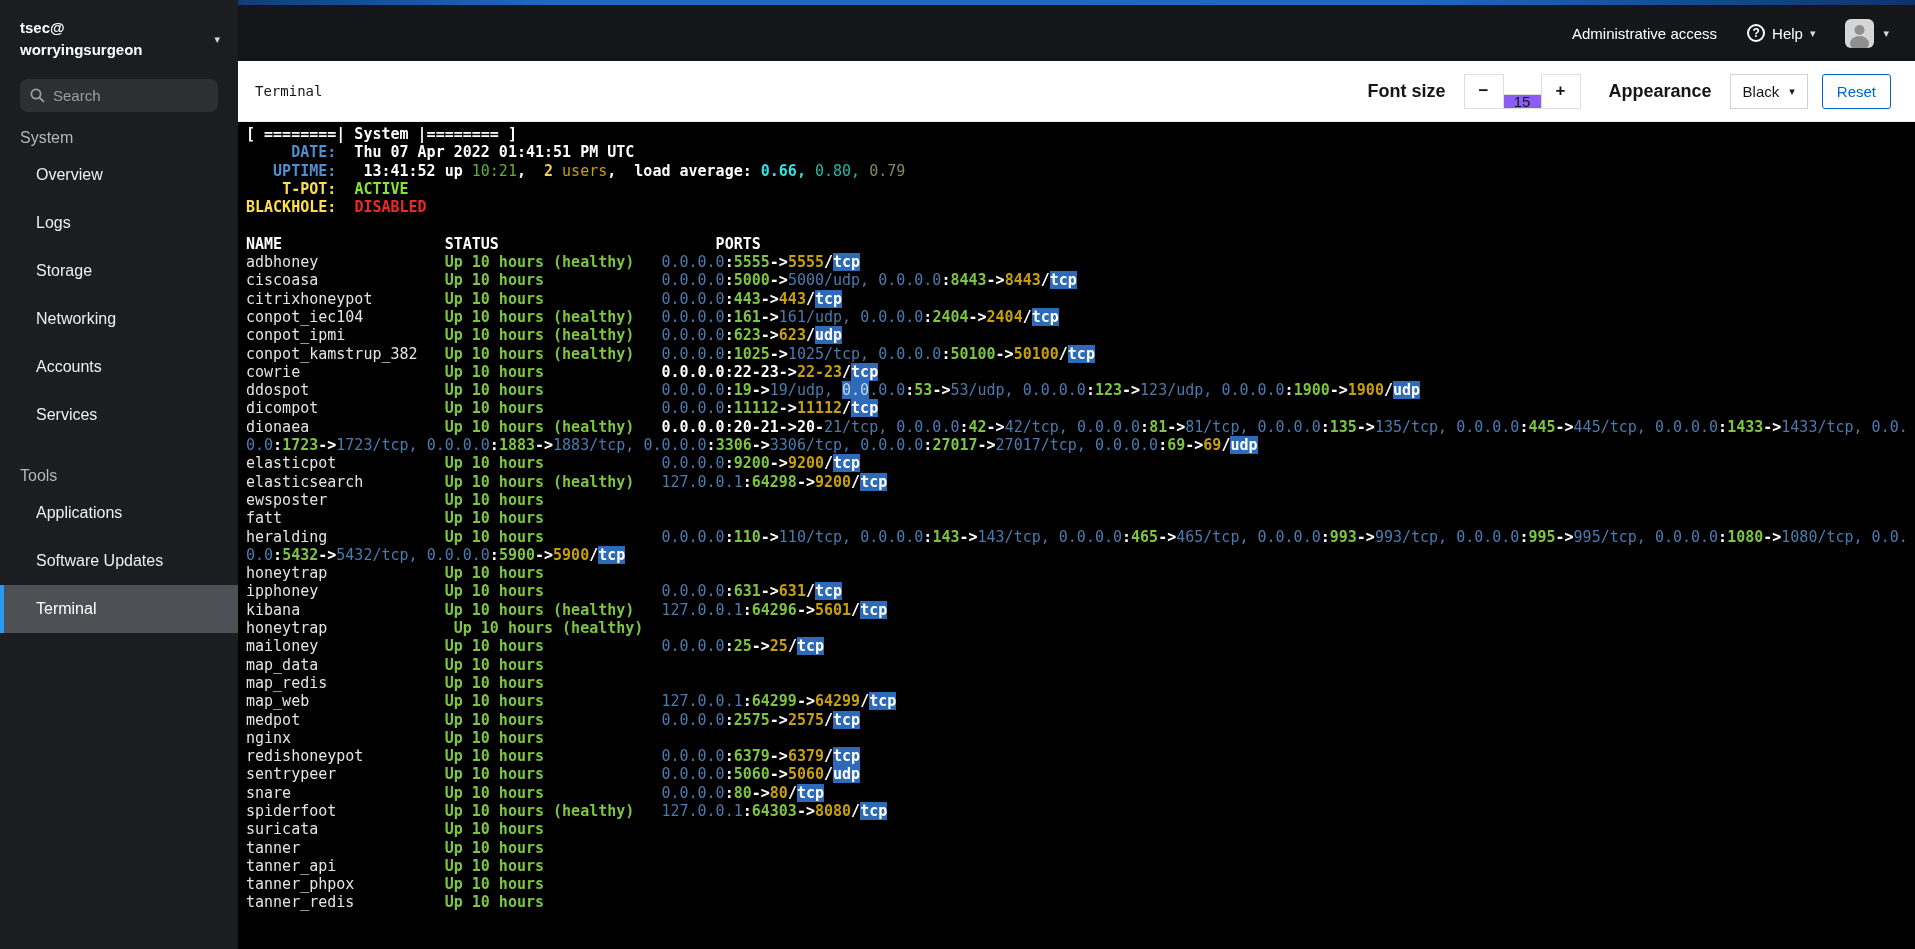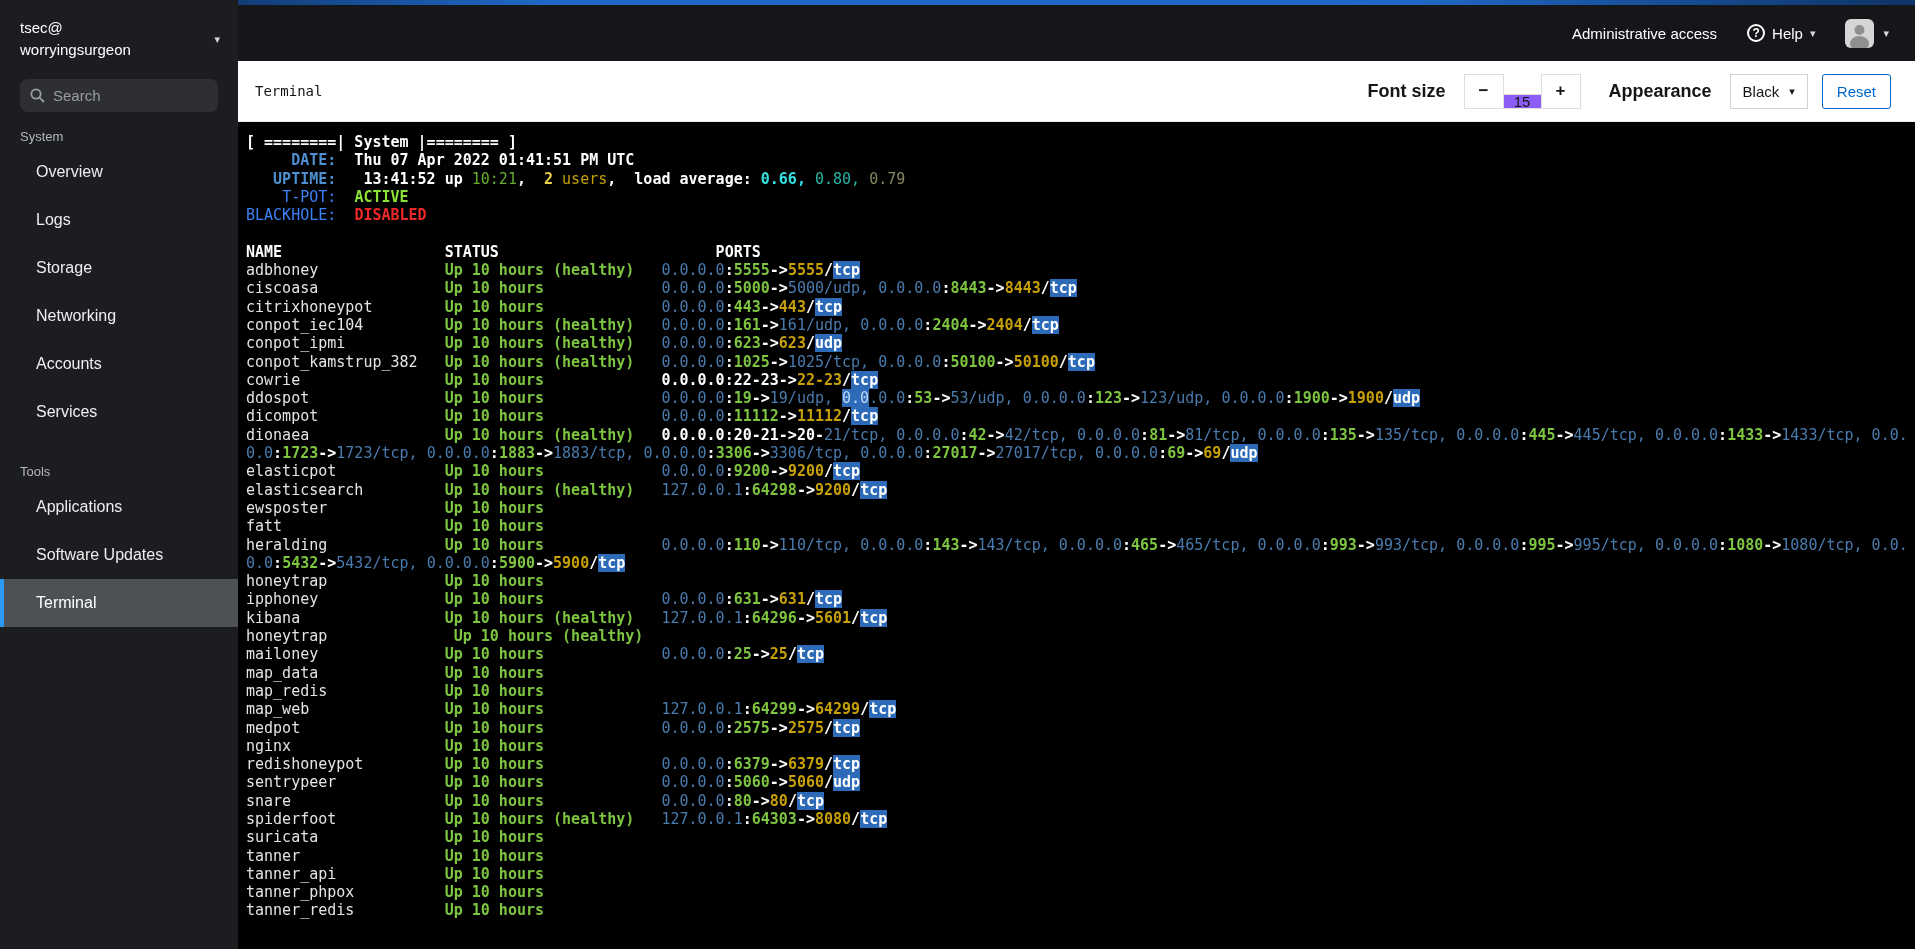--- a/index.html
+++ b/index.html
@@ -6,29 +6,29 @@
   html,body { width:1915px; height:949px; background:#000; overflow:hidden;
               font-family:"Liberation Sans", sans-serif; }
   .app { display:grid; width:1915px; height:949px;
          grid-template-columns:238px 1fr; grid-template-rows:61px 61px 1fr; }
 
   
   .sidebar { grid-row:1/4; grid-column:1; background:#1b1d21; color:#e8e8e8; position:relative; }
   .user { display:flex; align-items:center; justify-content:space-between;
           padding:17px 18px 14px 20px; cursor:pointer; }
   .user-lines { display:flex; flex-direction:column; line-height:22px; }
-  .user-lines span { font-weight:normal; font-size:15px; color:#fff; }
+  .user-lines span { font-weight:bold; font-size:15px; color:#fff; }
   .caret { font-size:11px; color:#d8d8d8; }
   .search-wrap { margin:4px 20px 0 20px; background:#2d2f33; border-radius:8px;
                  display:flex; align-items:center; height:33px; padding:0 10px; }
   .search-wrap svg { flex:0 0 auto; margin-right:8px; }
   .search-wrap input { background:transparent; border:none; outline:none; color:#e8e8e8;
                        font-size:15px; width:100%; font-family:"Liberation Sans",sans-serif; }
   .search-wrap input::placeholder { color:#9b9da0; }
-  .section-label { font-size:13px; color:#b4b6b9; padding:0 20px; margin-top:17px; margin-bottom:4px; }
+  .section-label { font-size:16px; color:#b4b6b9; padding:0 20px; margin-top:17px; margin-bottom:4px; }
   .section-label.tools { margin-top:28px; }
   .nav-item { height:48px; line-height:48px; padding-left:36px; font-size:16px;
               color:#eeeeee; cursor:pointer; }
   .nav-item.active { background:#4d5054; box-shadow:inset 4px 0 0 #2b9af3; color:#fff; }
 
   
   .masthead { grid-row:1; grid-column:2; background:#141619; position:relative;
               display:flex; align-items:center; justify-content:flex-end; padding:5px 26px 0 0; }
   .blue-strip { position:absolute; top:0; left:0; right:0; height:5px;
                 background:linear-gradient(90deg,#123d77 0%,#1f67c4 18%,#2068c6 70%,#0e3466 100%); }
@@ -56,33 +56,33 @@
                   border-bottom:1px solid #dedede; display:flex; align-items:center;
                   justify-content:center; font-size:15px; color:#151515;margin-top:20px; }
   .select { height:35px; border:1px solid #d2d2d2; background:#fff; display:flex;
             align-items:center; gap:10px; padding:0 12px; font-size:15px; color:#151515;
             cursor:pointer; }
   .select .caret { color:#151515; }
   .reset { height:35px; padding:0 14px; background:#fff; border:1px solid #0066cc;
            border-radius:3px; color:#0066cc; font-size:15px; cursor:pointer; }
 
   
-  .terminal { grid-row:3; grid-column:2; background:#000; padding:11px 0 0 8px; overflow:hidden; }
+  .terminal { grid-row:3; grid-column:2; background:#000; padding:3px 0 0 8px; overflow:hidden; }
   .tline { font-family:"DejaVu Sans Mono", monospace; font-size:15px; line-height:18.3px;
            height:18.3px; white-space:pre; color:#e4e4e4; }
   .c-w  { color:#e4e4e4; }
   .c-wb { color:#ffffff; font-weight:bold; }
   .c-b  { color:#4a7bae; }
   .c-g  { color:#7dc540; font-weight:bold; }
   .c-gn { color:#64ad2e; }
   .c-o  { color:#c7a008; font-weight:bold; }
   .c-hl { color:#ffffff; background:#2d6ab8; font-weight:bold; }
   .c-bx { color:#bdd7f2; background:#2d6ab8; }
   .c-r  { color:#ef2929; font-weight:bold; }
-  .c-p  { color:#3b82f6; font-weight:normal; }
+  .c-p  { color:#fde047; font-weight:bold; }
   .c-bl { color:#4d8fd1; font-weight:bold; }
   .c-gb { color:#8ae234; font-weight:bold; }
   .c-c  { color:#34e2e2; font-weight:bold; }
   .c-t  { color:#2ab5a5; }
   .c-d  { color:#87875f; }
   .c-y  { color:#edd24c; font-weight:bold; }
   .c-yd { color:#c4a000; }
 </style>
 </head>
 <body>

